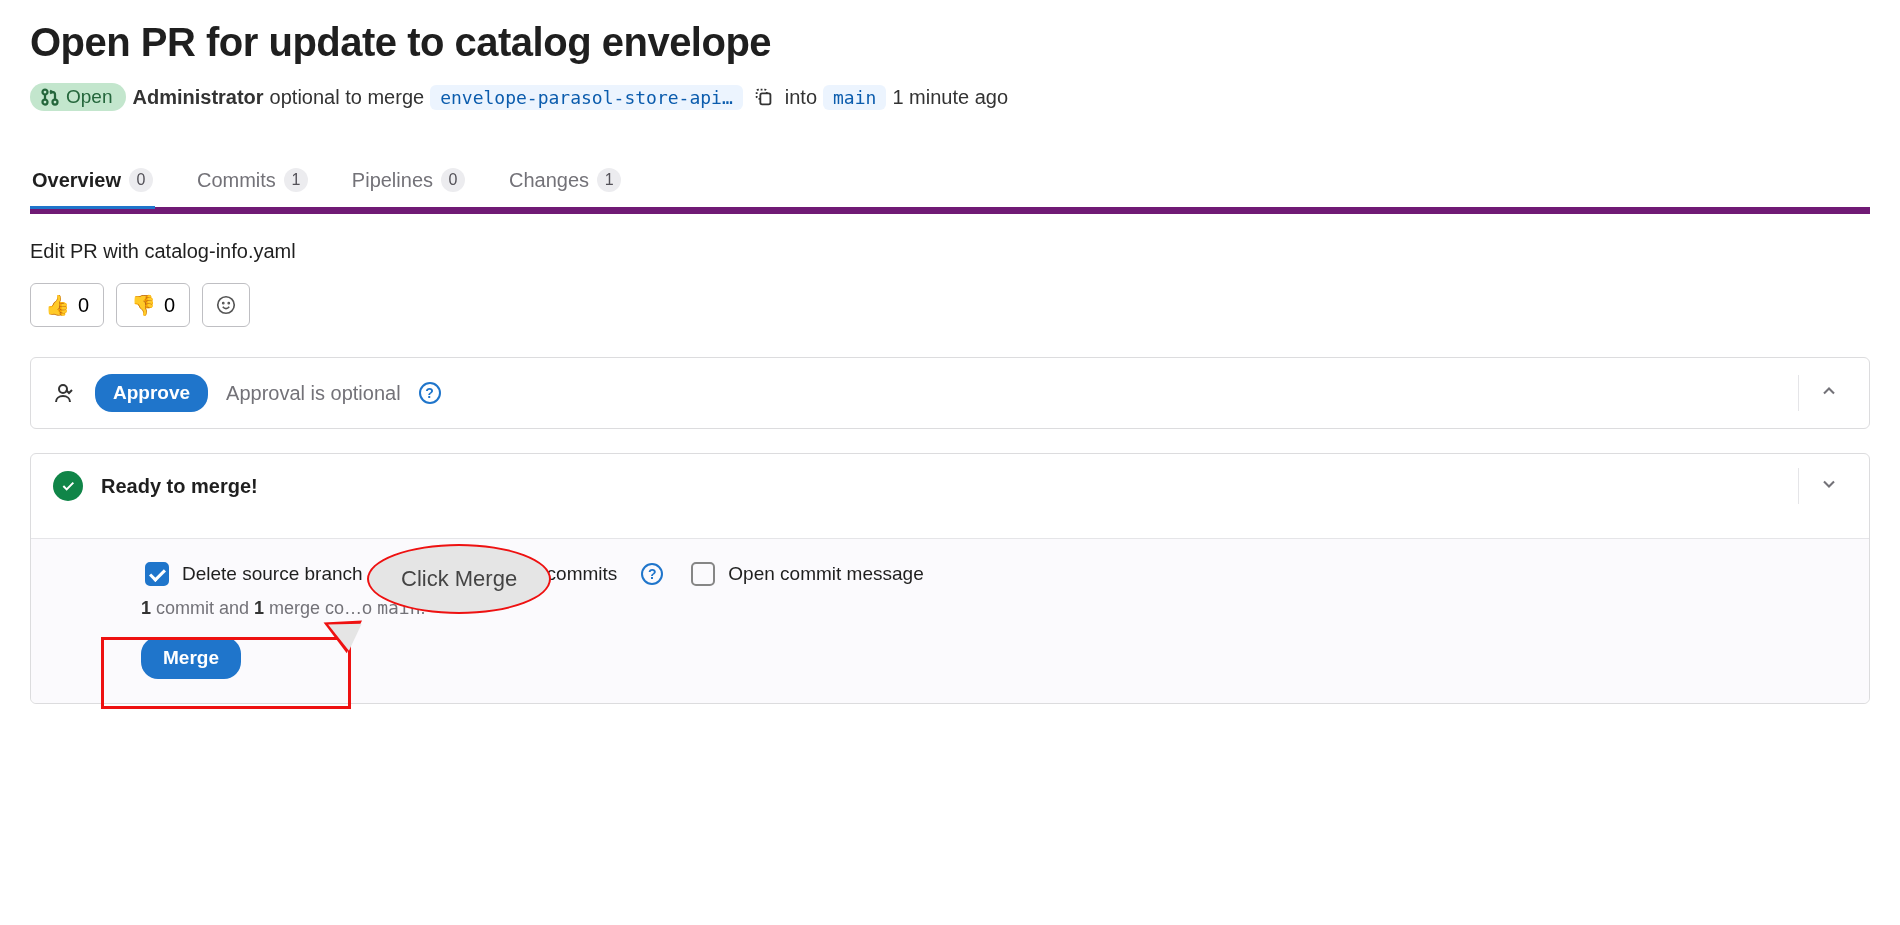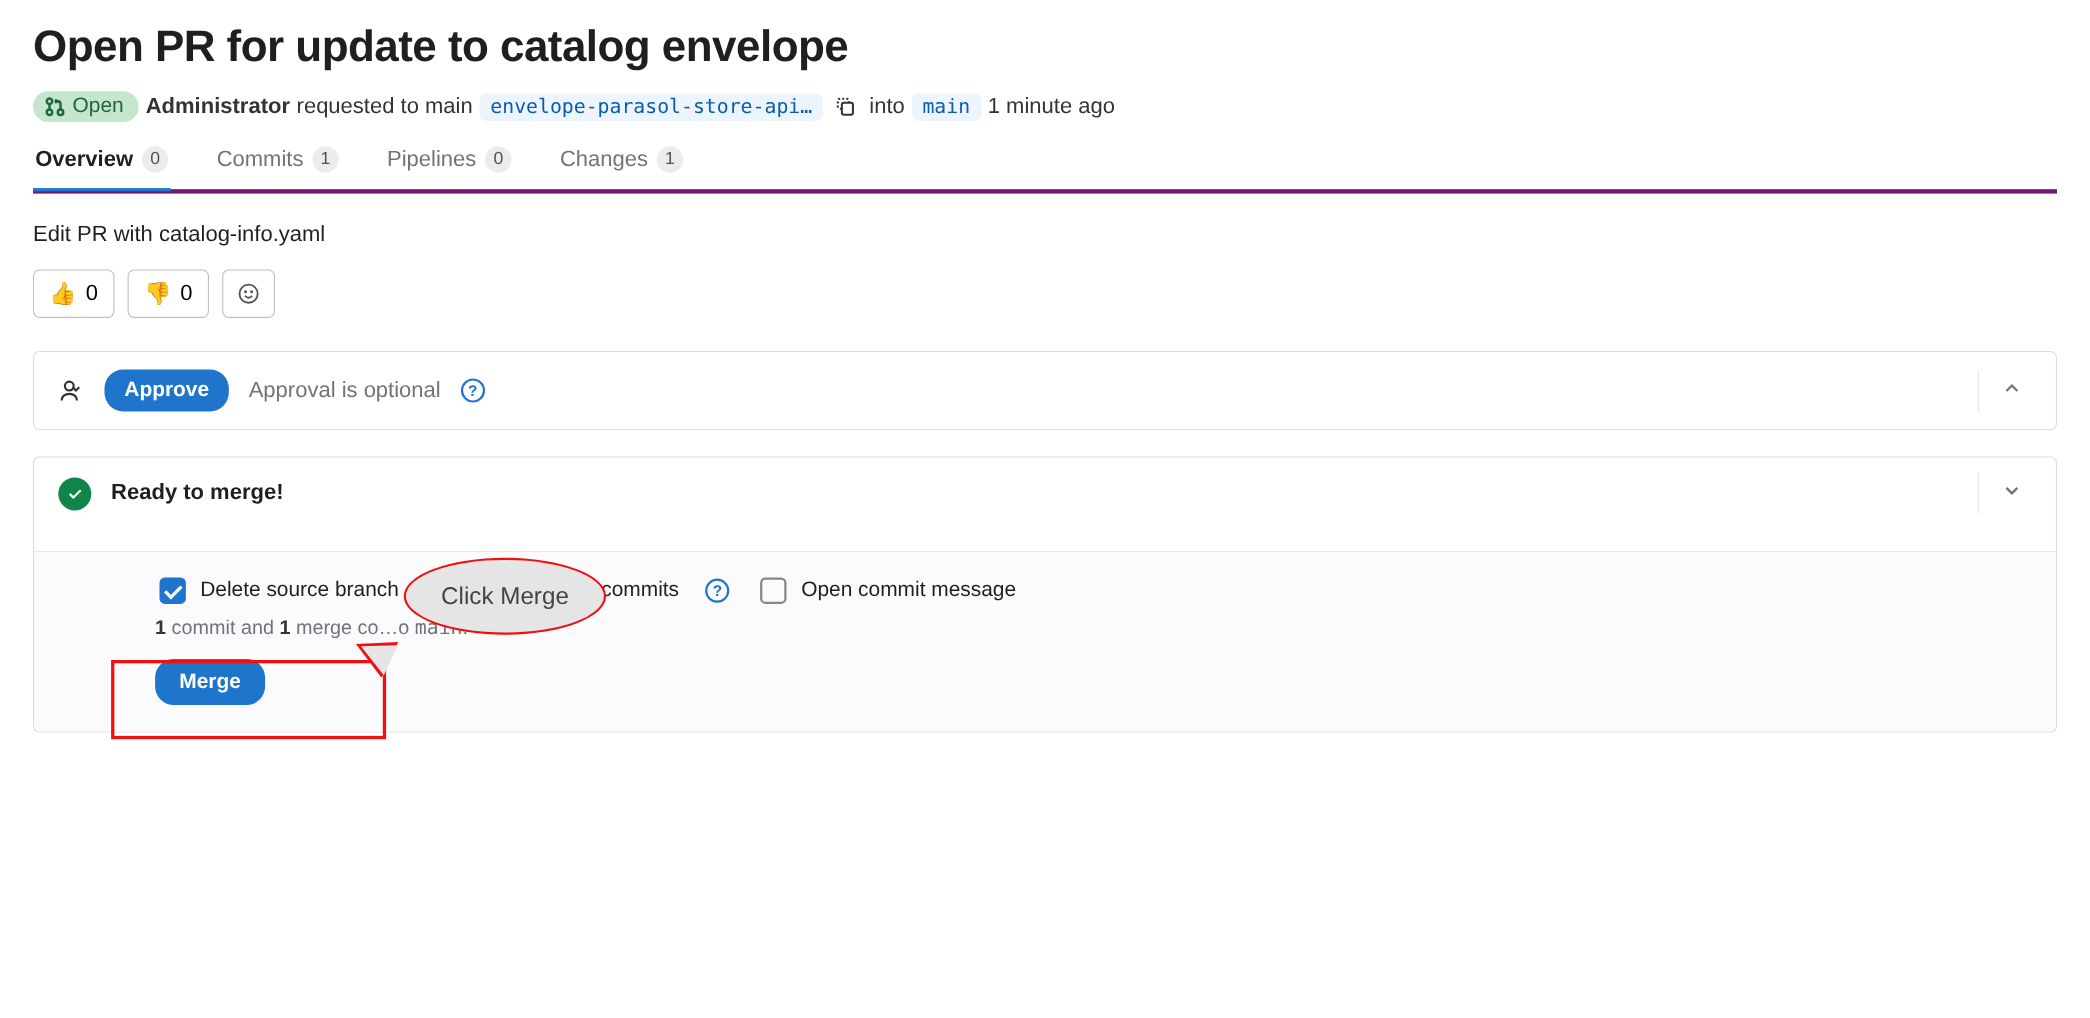--- a/index.html
+++ b/index.html
@@ -16,21 +16,21 @@
     margin: 0 0 18px 0;
     letter-spacing: -0.5px;
   }
   .meta-row {
     display: flex;
     align-items: center;
     flex-wrap: wrap;
     gap: 6px;
     font-size: 20px;
     color: #333;
-    margin-bottom: 12px;
+    margin-bottom: 47px;
   }
   .status-badge {
     display: inline-flex;
     align-items: center;
     gap: 6px;
     background: #c3e6cd;
     color: #24663b;
     border-radius: 18px;
     padding: 3px 14px 3px 10px;
     font-weight: 500;
@@ -55,21 +55,21 @@
     vertical-align: bottom;
   }
   .copy-icon {
     width: 22px; height: 22px;
     color: #333;
     margin: 0 4px;
   }
   .tabs {
     display: flex;
     gap: 40px;
-    border-bottom: 4px solid #701a75;
+    border-bottom: 7px solid #701a75;
     margin-bottom: 26px;
   }
   .tab {
     display: flex;
     align-items: center;
     gap: 8px;
     padding: 10px 2px 14px 2px;
     font-size: 20px;
     color: #737278;
     cursor: pointer;
@@ -264,21 +264,21 @@
       <circle cx="4" cy="4" r="2"></circle>
         <circle cx="4" cy="12" r="2"></circle>
         <circle cx="12" cy="12" r="2"></circle>
       <path d="M4 6v4"></path>
         <path d="M9 4h1a2 2 0 0 1 2 2v4"></path>
         <path d="M8 3l2 1-2 1"></path>
     </svg>
     <span>Open</span>
   </span>
   <span class="author">Administrator</span>
-  <span>requested to main</span>
+  <span>optional to merge</span>
   <span class="branch-pill src">envelope-parasol-store-api…</span>
   <svg class="copy-icon" viewBox="0 0 24 24" fill="none" stroke="currentColor" stroke-width="2">
     <rect x="8" y="8" width="11" height="12" rx="2"></rect>
     <path d="M8 14H6a2 2 0 0 1-2-2V6a2 2 0 0 1 2-2h7a2 2 0 0 1 2 2v2" stroke-dasharray="2 2"></path>
   </svg>
   <span>into</span>
   <span class="branch-pill">main</span>
   <span>1 minute ago</span>
 </div>
 

